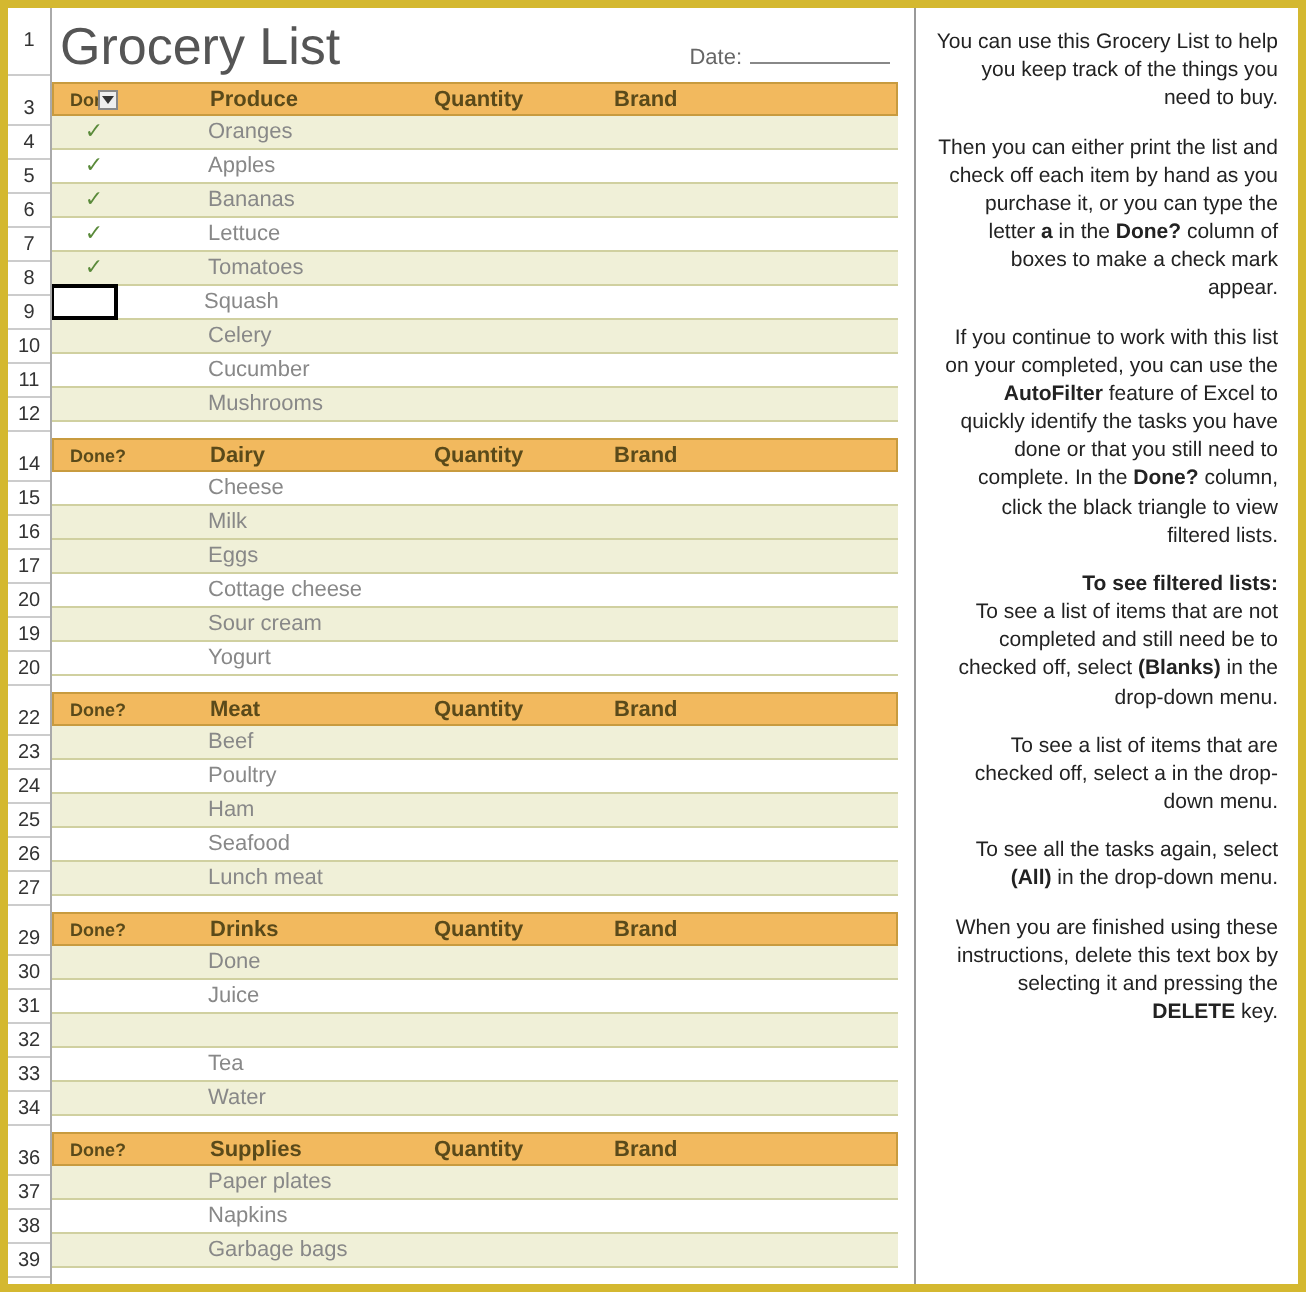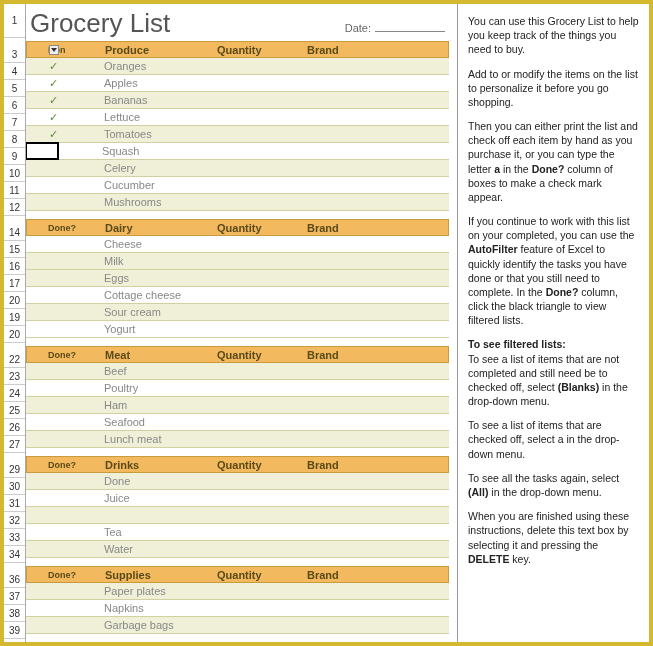--- a/index.html
+++ b/index.html
@@ -7,33 +7,33 @@
 .rownums { width: 22px; background: #fff; border-right: 1px solid #aaa; }
 .rownums div { height: 17px; line-height: 17px; text-align: center; font-size: 10px; color: #333; border-bottom: 1px solid #ccc; font-family: Arial, sans-serif; }
 .rownums .tall { height: 34px; line-height: 34px; }
 .rownums .gap { height: 8px; border-bottom: none; }
 .sheet { flex: 1; padding: 0 8px 0 0; overflow: hidden; }
 .title-row { display: flex; align-items: baseline; padding: 4px 4px 2px 4px; justify-content: flex-end; }
 .title { font-family: "Century Gothic", "Trebuchet MS", sans-serif; font-size: 26px; color: #555; font-weight: normal; flex: 1; }
 .date-lbl { font-size: 11px; color: #666; margin-right: 4px; }
 .date-line { border-bottom: 1px solid #888; width: 70px; display: inline-block; }
 .hdr { display: flex; background: #f2b95e; color: #5a4a1a; font-weight: bold; height: 17px; line-height: 17px; border: 1px solid #c89b3f; }
-.col-done { width: 34px; padding-left: 21px; font-size: 9px; position: relative; }
+.col-done { width: 34px; padding-left: 8px; font-size: 9px; position: relative; }
 .filter-arrow { position: absolute; right: 2px; top: 3px; width: 10px; height: 10px; background: #eee; border: 1px solid #888; display: flex; align-items: center; justify-content: center; }
 .filter-arrow::after { content: ""; border-left: 3px solid transparent; border-right: 3px solid transparent; border-top: 4px solid #333; }
 .col-item { width: 112px; padding-left: 4px; margin-left: 40px; }
 .col-qty { width: 90px; padding-left: 4px; }
 .col-brand { flex: 1; padding-left: 4px; }
 .row { display: flex; height: 17px; line-height: 17px; border-bottom: 1px solid #d0d0a0; }
 .row.alt { background: #f0f0d8; }
 .row .col-done { text-align: center; color: #5a8a3a; font-size: 11px; }
 .row .col-item { color: #888; }
 .selected-cell { border: 2px solid #000 !important; margin: -1px; z-index: 5; position: relative; }
 .gap { height: 8px; }
-.sidebar { width: 192px; border-left: 1px solid #999; padding: 10px 10px; background: #fff; font-family: "Century Gothic", Arial, sans-serif; font-size: 10.5px; color: #222; line-height: 1.35; }
+.sidebar { width: 192px; border-left: 1px solid #999; padding: 10px 10px; background: #fff; font-family: "Century Gothic", Arial, sans-serif; font-size: 10.5px; color: #222; line-height: 1.35; text-align: right; }
 .sidebar p { margin-bottom: 10px; }
 .sidebar b { font-weight: bold; }
 </style>
 </head>
 <body>
 
 <div class="rownums" id="rownums">
     <div class="tall">1</div>
     <div class="gap"></div>
     <div>3</div>
@@ -281,20 +281,19 @@
         <div class="col-done"></div>
         <div class="col-item">Garbage bags</div>
         <div class="col-qty"></div>
         <div class="col-brand"></div>
       </div>
     </div>
 </div>
 
 <div class="sidebar">
   <p>You can use this Grocery List to help you keep track of the things you need to buy.</p>
-  <p>Add to or modify the items on the list to personalize it before you go shopping.</p>
   <p><span>Then you can either print the list and check off each item by hand as you purchase it, or you can type the letter </span><b>a</b><span> in the </span><b>Done?</b><span> column of boxes to make a check mark appear.</span></p>
   <p><span>If you continue to work with this list on your completed, you can use the </span><b>AutoFilter</b><span> feature of Excel to quickly identify the tasks you have done or that you still need to complete. In the </span><b>Done?</b><span> column, click the black triangle to view filtered lists.</span></p>
   <p><b>To see filtered lists:</b><br><span>To see a list of items that are not completed and still need be to checked off, select </span><b>(Blanks)</b><span> in the drop-down menu.</span></p>
   <p>To see a list of items that are checked off, select a in the drop-down menu.</p>
   <p><span>To see all the tasks again, select </span><b>(All)</b><span> in the drop-down menu.</span></p>
   <p><span>When you are finished using these instructions, delete this text box by selecting it and pressing the </span><b>DELETE</b><span> key.</span></p>
 </div>
 
 </body></html>

